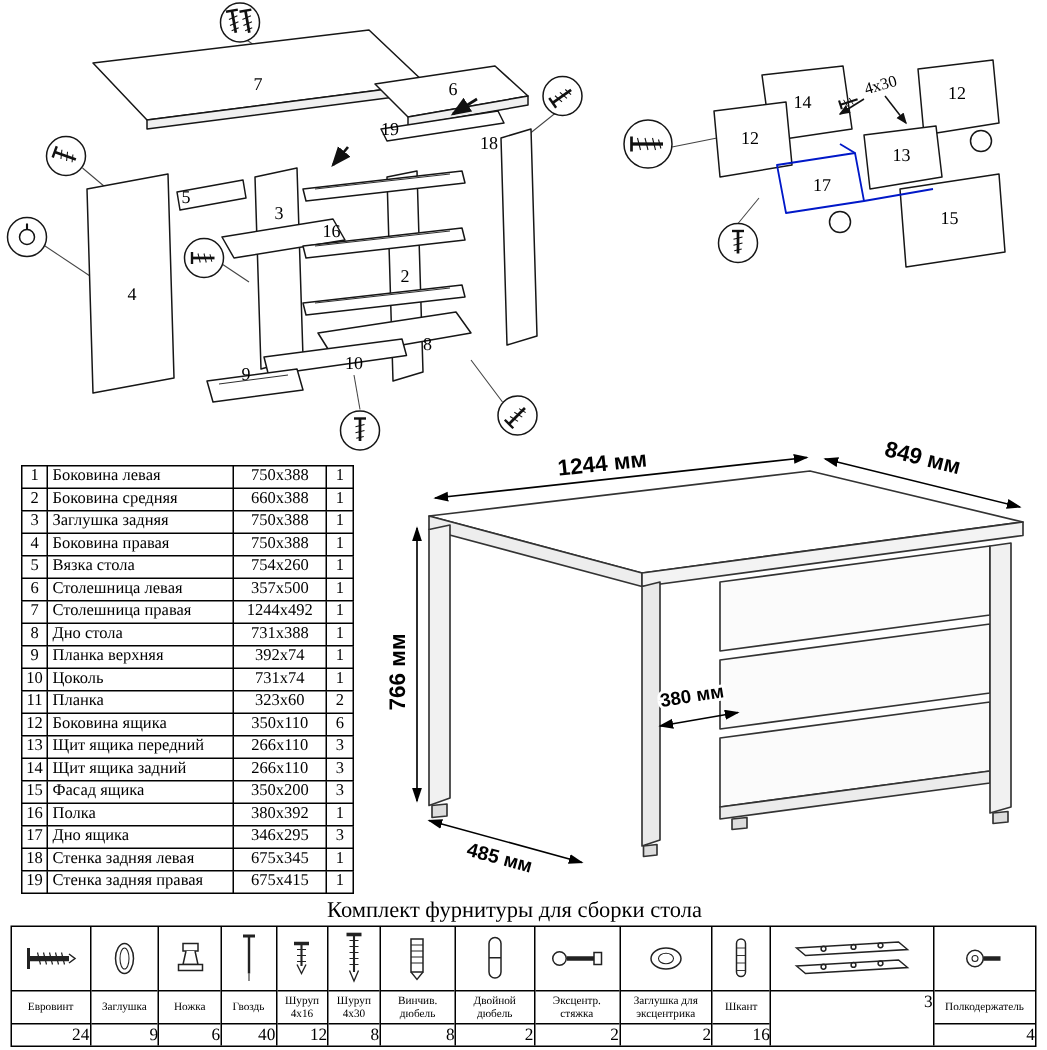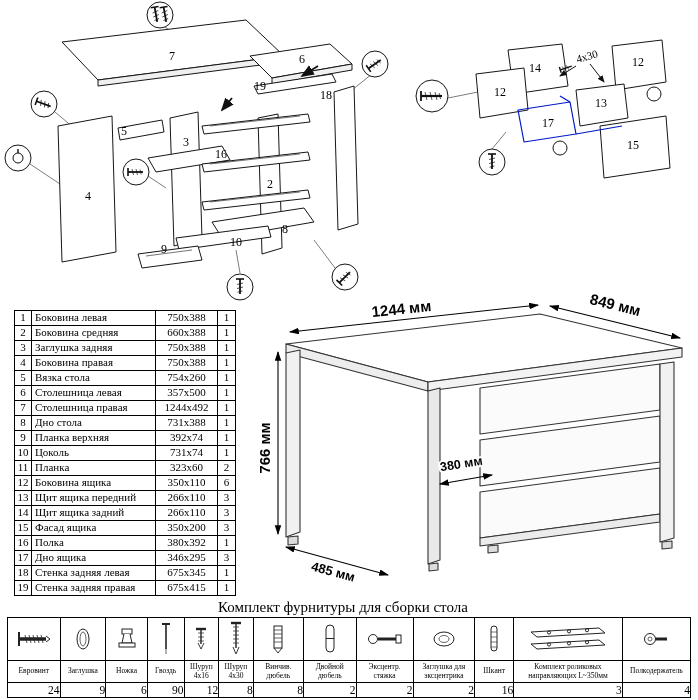--- a/index.html
+++ b/index.html
@@ -465,21 +465,21 @@
       <div class="hw-icon">
         <svg width="14" height="36" viewBox="0 0 14 36">
             <g stroke="#222" fill="none">
           <line x1="3" y1="3" x2="11" y2="3" stroke-width="2"></line>
           <line x1="7" y1="3" x2="7" y2="28" stroke-width="1.6"></line>
           <line x1="7" y1="28" x2="7" y2="33" stroke-width="0.7"></line>
         </g>
           </svg>
       </div>
       <div class="hw-name">Гвоздь</div>
-      <div class="hw-qty">90</div>
+      <div class="hw-qty">40</div>
     </div>
 
     <div class="hw-col" style="flex:30 1 0">
       <div class="hw-icon">
         <svg width="16" height="28" viewBox="0 0 16 28">
             <g stroke="#222" fill="none">
           <line x1="3" y1="4" x2="13" y2="4" stroke-width="2.4"></line>
           <line x1="8" y1="4" x2="8" y2="19" stroke-width="1.4"></line>
           <path d="M5 8 h6 M5 12 h6 M5 16 h6" stroke-width="0.7"></path>
           <path d="M5 18 L8 24 L11 18" stroke-width="0.9"></path>
@@ -580,21 +580,20 @@
           <circle cx="24" cy="9.5" r="1.6" fill="none"></circle>
           <circle cx="44" cy="8.3" r="1.6" fill="none"></circle>
           <circle cx="62" cy="7.2" r="1.6" fill="none"></circle>
           <path d="M6 21 L74 17 L80 22 L12 26 Z"></path>
           <circle cx="24" cy="21.5" r="1.6" fill="none"></circle>
           <circle cx="44" cy="20.3" r="1.6" fill="none"></circle>
           <circle cx="62" cy="19.2" r="1.6" fill="none"></circle>
         </g>
           </svg>
       </div>
-      <div class="hw-name">Комплект роликовых направляющих L~350мм</div>
       <div class="hw-qty">3</div>
     </div>
 
     <div class="hw-col" style="flex:60 1 0">
       <div class="hw-icon">
         <svg width="30" height="20" viewBox="0 0 30 20">
             <g stroke="#222" fill="#fff">
           <circle cx="9" cy="10" r="5.5"></circle>
           <circle cx="9" cy="10" r="2" fill="none" stroke-width="0.7"></circle>
           <line x1="14.5" y1="10" x2="26" y2="10" stroke-width="3"></line>

